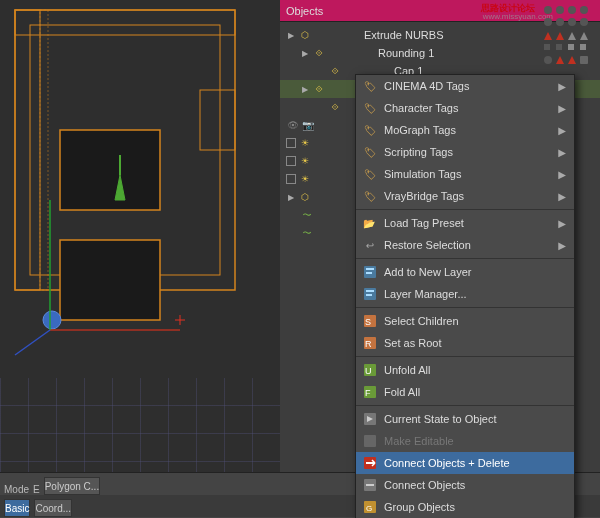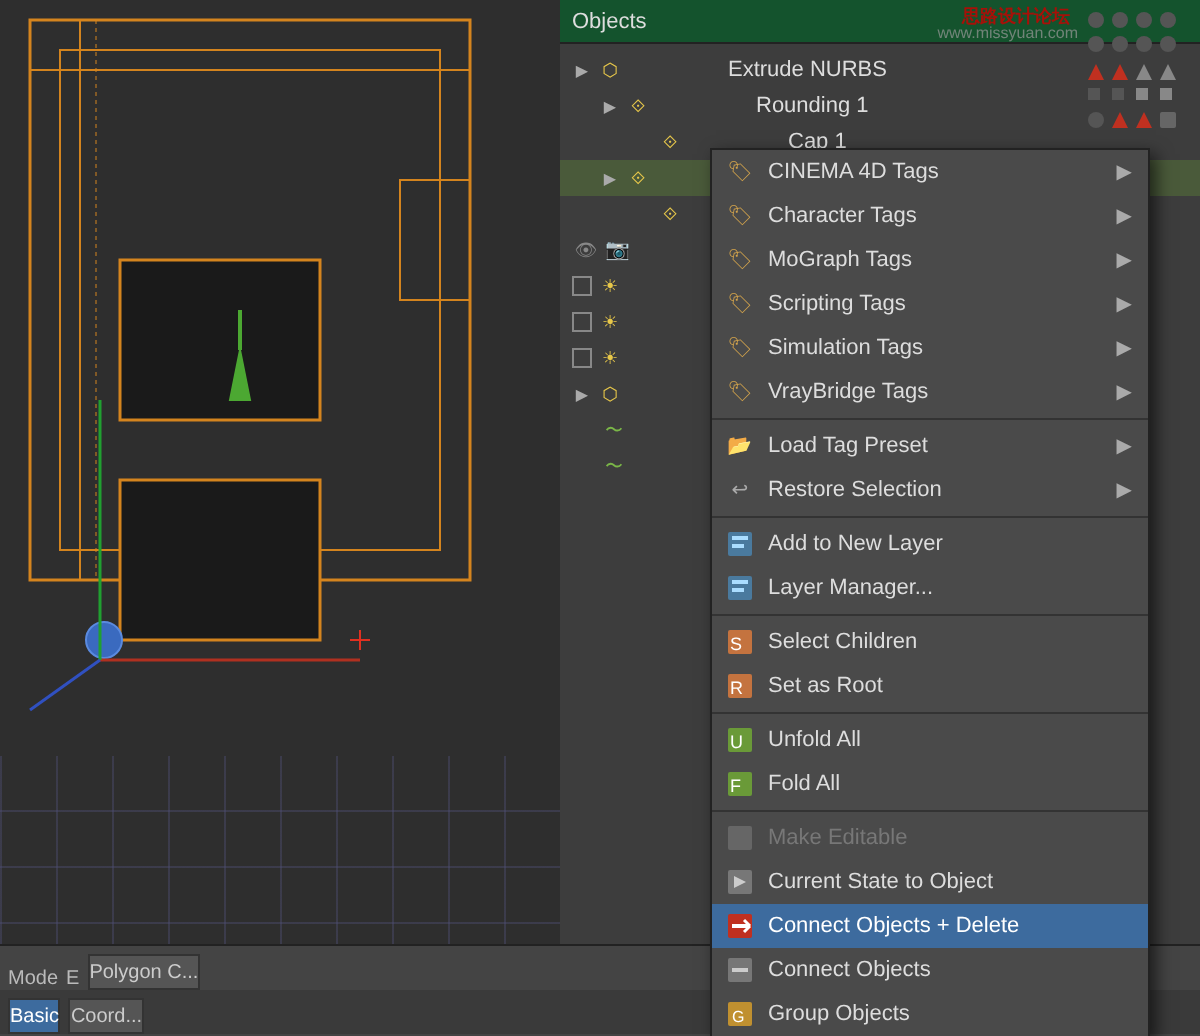--- a/index.html
+++ b/index.html
@@ -46,21 +46,21 @@
       position: absolute;
       right: 0; top: 0;
       width: 320px;
       height: 518px;
       background: #3d3d3d;
     }
 
     
     .obj-manager-header {
       height: 22px;
-      background: #14532d;
+      background: #be185d;
       display: flex;
       align-items: center;
       padding: 0 6px;
       color: #ddd;
       font-size: 11px;
       border-bottom: 1px solid #222;
     }
 
     
     .obj-tree {
@@ -219,21 +219,21 @@
       right: 65px;
       color: #c00;
       font-size: 9px;
       font-weight: bold;
       opacity: 0.8;
     }
 
     .watermark2 {
       position: absolute;
       top: 12px;
-      right: 61px;
+      right: 47px;
       color: #999;
       font-size: 8px;
       opacity: 0.7;
     }
   </style>
 </head>
 <body>
 
 <div class="viewport">
 
@@ -486,36 +486,36 @@
       <svg width="14" height="14">
           <rect x="1" y="1" width="12" height="12" fill="#6a9a38" rx="1"></rect>
           <text x="2" y="11" font-size="9" fill="white">F</text>
         </svg>
     </span>
     <span>Fold All</span>
   </div>
 
   <div class="menu-separator"></div>
 
-  <div class="menu-item disabled">
-    <span class="menu-item-icon">
-      <svg width="14" height="14">
-          <rect x="1" y="1" width="12" height="12" fill="#666" rx="1"></rect>
-        </svg>
-    </span>
-    <span>Make Editable</span>
-  </div>
   <div class="menu-item">
     <span class="menu-item-icon">
       <svg width="14" height="14">
           <rect x="1" y="1" width="12" height="12" fill="#777" rx="1"></rect>
           <polygon points="4,4 10,7 4,10" fill="#ccc"></polygon>
         </svg>
     </span>
     <span>Current State to Object</span>
+  </div>
+  <div class="menu-item disabled">
+    <span class="menu-item-icon">
+      <svg width="14" height="14">
+          <rect x="1" y="1" width="12" height="12" fill="#666" rx="1"></rect>
+        </svg>
+    </span>
+    <span>Make Editable</span>
   </div>
   <div class="menu-item highlighted">
     <span class="menu-item-icon">
       <svg width="14" height="14">
           <rect x="1" y="1" width="12" height="12" fill="#c03020" rx="1"></rect>
           <line x1="3" y1="7" x2="11" y2="7" stroke="white" stroke-width="2"></line>
           <line x1="9" y1="4" x2="12" y2="7" stroke="white" stroke-width="1.5"></line>
           <line x1="9" y1="10" x2="12" y2="7" stroke="white" stroke-width="1.5"></line>
         </svg>
     </span>

